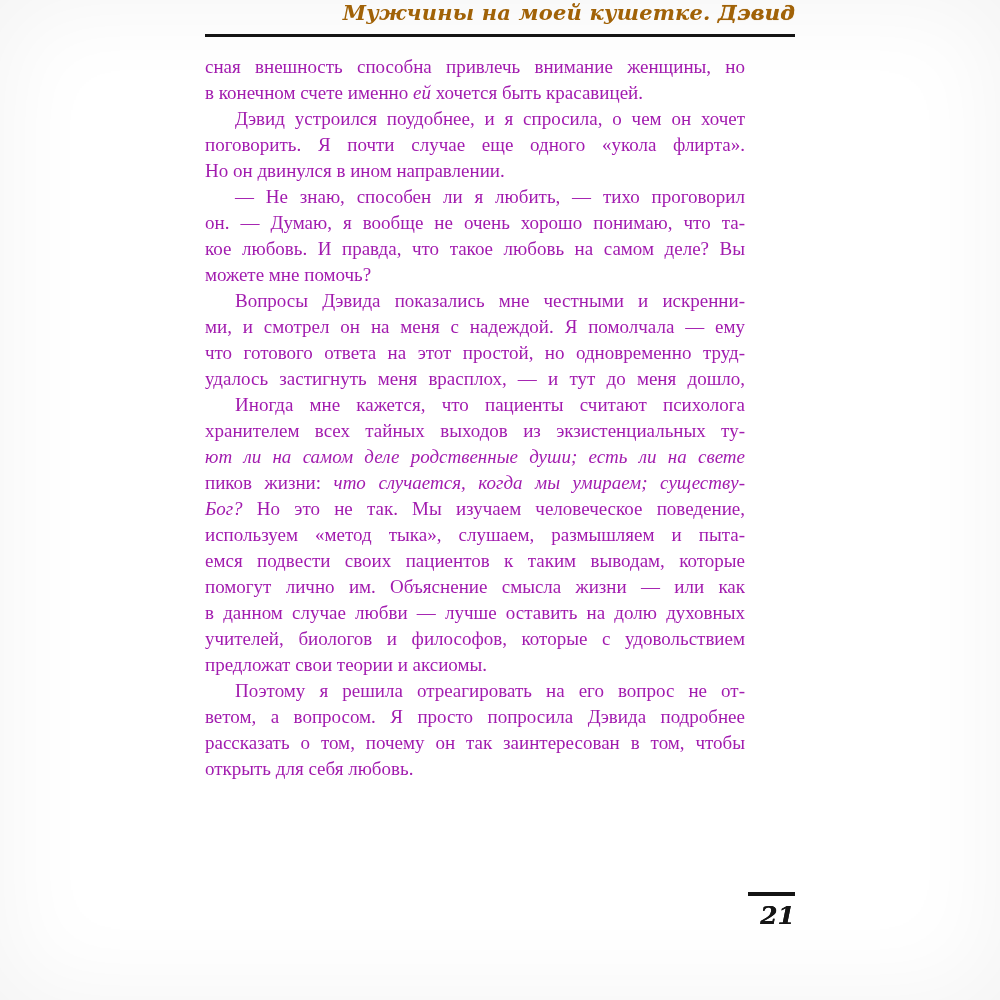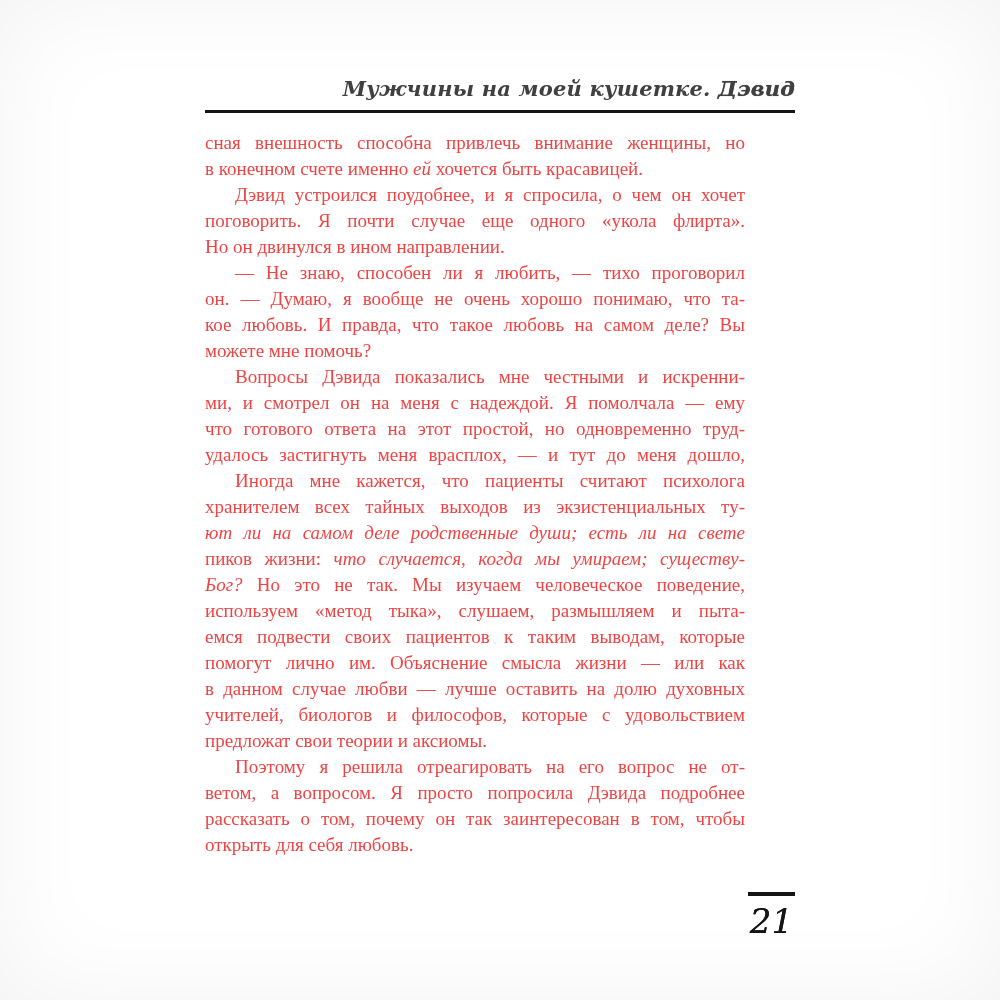--- a/index.html
+++ b/index.html
@@ -16,27 +16,26 @@
     box-shadow: inset 0 0 100px rgba(0,0,0,0.05);
     overflow: hidden;
   }
   .content {
     position: absolute;
     left: 205px;
     top: 0;
     width: 590px;
   }
   .header {
-    margin-top: 76px;
     text-align: right;
     font-family: "DejaVu Serif", serif;
     font-style: italic;
     font-weight: bold;
     font-size: 21px;
-    color: #404040;
+    color: #a16207;
     letter-spacing: 0.2px;
     white-space: nowrap;
   }
   .header .emph {
     text-shadow: 0 0 0.7px currentColor;
   }
   .rule {
     margin-top: 9px;
     height: 3px;
     background: #141414;
@@ -64,42 +63,42 @@
     left: 748px;
     top: 892px;
     width: 47px;
   }
   .footer-rule {
     height: 4px;
     background: #141414;
   }
   .page-number {
     margin-top: 5px;
-    text-align: center;
+    text-align: right;
     font-family: "DejaVu Serif", serif;
     font-style: italic;
-    font-weight: normal;
-    font-size: 34px;
+    font-weight: bold;
+    font-size: 25px;
     color: #151515;
     text-shadow: 0 0 0.6px currentColor;
   }
 </style>
 </head>
 <body>
 
 <div class="page" style="background: rgb(255, 255, 255);">
   <div class="content">
 
     <div class="header">
       <span>Мужчины на моей кушетке. </span><span class="emph">Дэвид</span>
     </div>
 
     <div class="rule" style="background: rgb(20, 20, 20);"></div>
 
-    <div class="body-text" style="color: #ef4444;">
+    <div class="body-text" style="color: #a21caf;">
         <div class="para">
           <div class="line justify"><span>сная внешность способна привлечь внимание женщины, но</span></div>
           <div class="line"><span>в конечном счете именно </span><span class="italic">ей</span><span> хочется быть красавицей.</span></div>
         </div>
         <div class="para">
           <div class="line justify indent"><span>Дэвид устроился поудобнее, и я спросила, о чем он хочет</span></div>
           <div class="line justify"><span>поговорить. Я почти случае еще одного «укола флирта».</span></div>
           <div class="line"><span>Но он двинулся в ином направлении.</span></div>
         </div>
         <div class="para">

